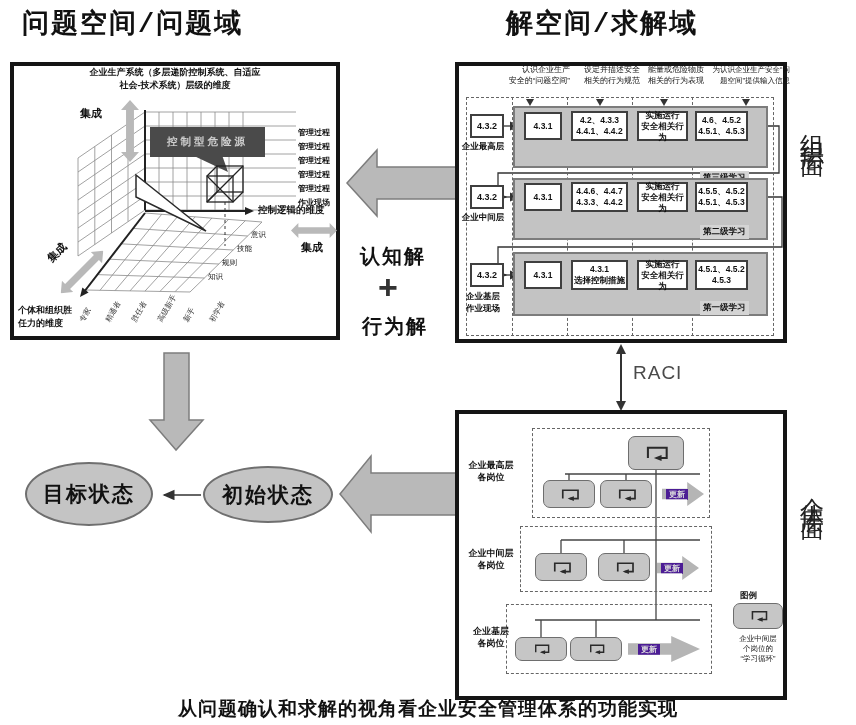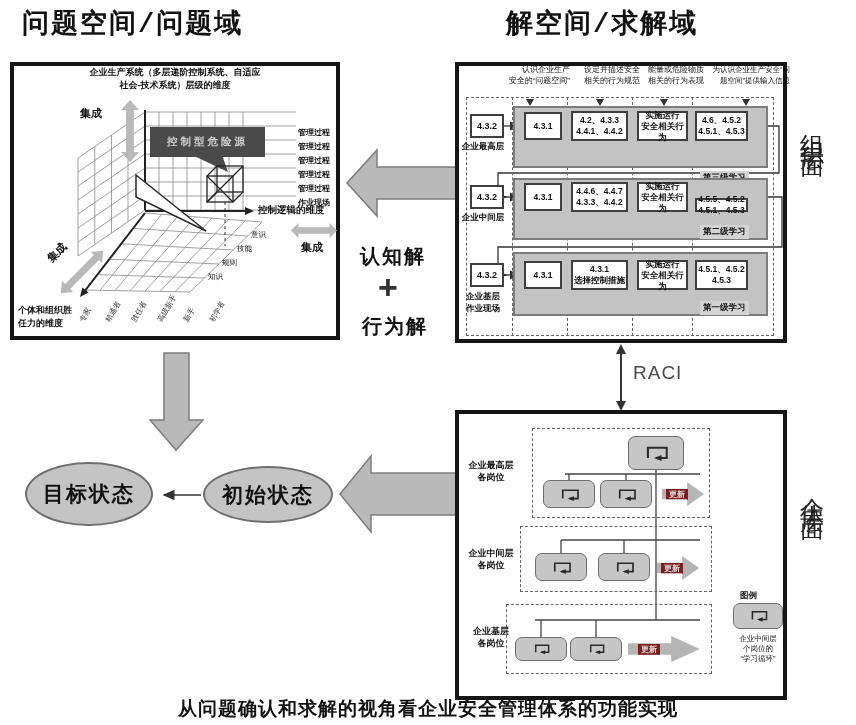--- a/index.html
+++ b/index.html
@@ -30,21 +30,21 @@
   .callout{position:absolute;background:#fff;border:2px solid #2a2a2a;box-sizing:border-box;
            text-align:center;font-size:8.5px;font-weight:700;line-height:13px;padding-top:4px;}
   .loopbox{position:absolute;background:#c6c6c6;border:1.5px solid #6e6e6e;border-radius:7px;
            box-sizing:border-box;display:flex;align-items:center;justify-content:center;}
   .loopbox svg{width:80%;height:80%;}
   .dblarrow{position:absolute;background:#b9b9b9;}
   .dav{clip-path:polygon(50% 0%,100% 16%,72% 16%,72% 84%,100% 84%,50% 100%,0% 84%,28% 84%,28% 16%,0% 16%);}
   .dah{clip-path:polygon(0% 50%,16% 0%,16% 28%,84% 28%,84% 0%,100% 50%,84% 100%,84% 72%,16% 72%,16% 100%);}
   .updarrow{position:absolute;background:#b5b5b5;clip-path:polygon(0% 28%,60% 28%,60% 0%,100% 50%,60% 100%,60% 72%,0% 72%);
             display:flex;align-items:center;padding-left:4px;box-sizing:border-box;}
-  .chip{background:#7f1d1d;color:#ddd;font-size:8px;font-weight:700;padding:1px 3px;line-height:9px;white-space:nowrap;}
+  .chip{background:#4c1d95;color:#ddd;font-size:8px;font-weight:700;padding:1px 3px;line-height:9px;white-space:nowrap;}
   .tick{position:absolute;font-size:7.5px;color:#333;transform:rotate(-60deg);
         transform-origin:left bottom;white-space:nowrap;}
   .ellipse{position:absolute;border-radius:50%;background:#c4c4c4;border:2px solid #6f6f6f;
            display:flex;align-items:center;justify-content:center;font-weight:700;font-size:21px;
            font-family:"Liberation Serif",serif;letter-spacing:2px;box-sizing:border-box;}
   .hdr{position:absolute;font-size:8px;font-weight:400;line-height:11px;text-align:right;}
   .rowlab{position:absolute;font-size:8.5px;font-weight:700;line-height:11.5px;text-align:center;}
 </style>
 </head>
 <body>
@@ -291,21 +291,21 @@
   <div class="rowlab" style="left:452px;top:212px;width:62px">企业中间层</div>
   <div class="wbox" style="left:524px;top:183px;width:38px;height:28px">4.3.1</div>
   <div class="wbox" style="left:571px;top:182px;width:57px;height:30px">
     <div>4.4.6、4.4.7</div>
     <div>4.3.3、4.4.2</div>
   </div>
   <div class="wbox" style="left:637px;top:182px;width:51px;height:30px">
     <div>实施运行</div>
     <div>安全相关行为</div>
   </div>
-  <div class="wbox" style="left:695px;top:198px;width:53px;height:14px">
+  <div class="wbox" style="left:695px;top:182px;width:53px;height:30px">
     <div>4.5.5、4.5.2</div>
     <div>4.5.1、4.5.3</div>
   </div>
   <div class="cornerlab" style="left:700px;top:225px">第二级学习</div>
 
   <div class="panel" style="left:513px;top:252px;width:255px;height:64px"></div>
   <div class="wbox" style="left:470px;top:263px;width:34px;height:24px;font-size:9px">4.3.2</div>
   <div class="rowlab" style="left:452px;top:291px;width:62px">
     <div>企业基层</div>
     <div>作业现场</div>

